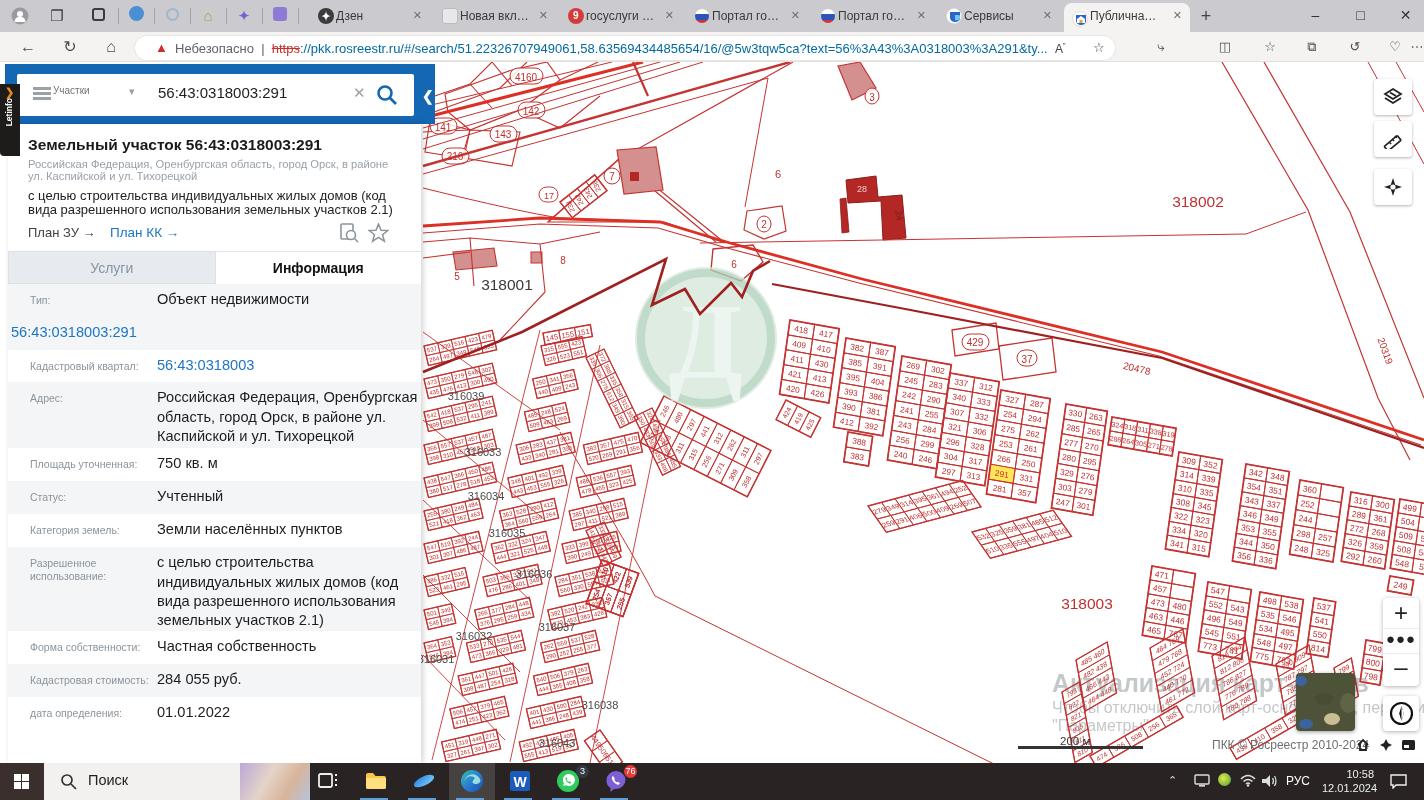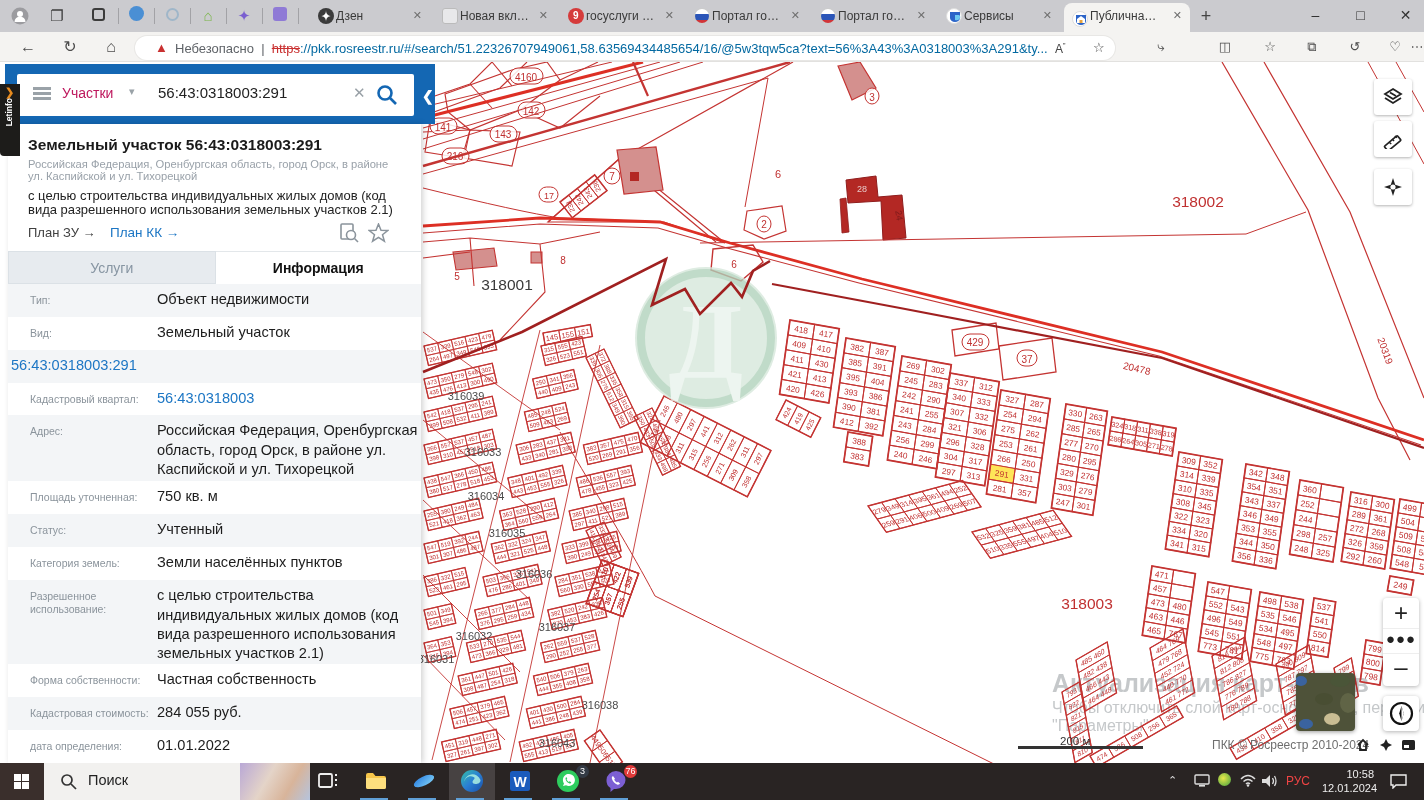--- a/index.html
+++ b/index.html
@@ -1626,21 +1626,21 @@
     <svg style="position:absolute;left:1356px;top:676px" width="60" height="14" viewBox="0 0 60 14">
       <path d="M2 7 L7 2 L12 7 M4 6 V12 H10 V6" fill="none" stroke="#222" stroke-width="1.8"></path>
       <path d="M30 1 L32 5 L36 7 L32 9 L30 13 L28 9 L24 7 L28 5 Z" fill="#222"></path>
       <rect x="46" y="2" width="13" height="10" rx="1.5" fill="#222"></rect>
       <rect x="48" y="7" width="5" height="3" fill="#fff"></rect>
     </svg>
 
   <div id="phead">
     <div id="searchbox">
       <span style="position:absolute;left:16px;top:13px;width:18px;height:2.5px;background:#9aa2a8;box-shadow:0 5px 0 #9aa2a8,0 10px 0 #9aa2a8"></span>
-      <span style="position:absolute;left:45px;top:11px;font-size:14px;color:#be185d">Участки</span>
+      <span style="position:absolute;left:36px;top:11px;font-size:10px;color:#737373">Участки</span>
       <span style="position:absolute;left:112px;top:11px;font-size:11px;color:#9aa2a8">▾</span>
       <span style="position:absolute;left:141px;top:10px;font-size:15px;color:#222">56:43:0318003:291</span>
       <span style="position:absolute;left:336px;top:10px;font-size:15px;color:#98a0a6">✕</span>
       <svg style="position:absolute;left:358px;top:9px" width="24" height="24" viewBox="0 0 24 24">
           <circle cx="10" cy="10" r="6.5" fill="none" stroke="#1467b3" stroke-width="2.6"></circle>
           <line x1="15" y1="15" x2="21" y2="21" stroke="#1467b3" stroke-width="2.6"></line>
         </svg>
     </div>
     <span style="position:absolute;left:417px;top:24px;color:#fff;font-size:14px;font-weight:bold">❮</span>
   </div>
@@ -1667,24 +1667,20 @@
           </svg>
       </div>
     </div>
     <div style="margin-top:8px;height:33px;display:flex">
       <div style="flex:1;background:#e7ebef;text-align:center;font-size:14px;color:#8795a2;line-height:33px;border:1px solid #dbe1e6">Услуги</div>
       <div style="flex:1;background:#fff;text-align:center;font-size:14px;font-weight:bold;color:#111;line-height:33px;border-top:1px solid #e3e7ea">Информация</div>
     </div>
     <div class="prow" style="background:#f3f5f7;min-height:33px">
         <div class="plabel">Тип:</div>
         <div class="pval">Объект недвижимости</div>
-      </div>
-      <div class="prow" style="background:#fff;min-height:33px">
-        <div class="plabel">Вид:</div>
-        <div class="pval">Земельный участок</div>
       </div>
       <div class="prow" style="background:#f3f5f7;min-height:33px">
         <div class="pval link">56:43:0318003:291</div>
       </div>
       <div class="prow" style="background:#fff;min-height:32px">
         <div class="plabel">Кадастровый квартал:</div>
         <div class="pval link">56:43:0318003</div>
       </div>
       <div class="prow" style="background:#f3f5f7;min-height:66px">
         <div class="plabel">Адрес:</div>
@@ -1809,18 +1805,18 @@
     </svg>
   <span style="position:absolute;left:1218px;top:10px;width:13px;height:13px;border-radius:50%;background:radial-gradient(circle at 40% 40%,#e8e84a,#3f9e3f)"></span>
   <svg style="position:absolute;left:1240px;top:11px" width="16" height="13" viewBox="0 0 16 13">
       <path d="M1 5 Q8 -2 15 5 M3.5 7.5 Q8 3.5 12.5 7.5 M6 10 Q8 8 10 10" fill="none" stroke="#ddd" stroke-width="1.5"></path>
       <circle cx="8" cy="11.5" r="1.2" fill="#ddd"></circle>
     </svg>
   <svg style="position:absolute;left:1262px;top:11px" width="17" height="14" viewBox="0 0 17 14">
       <path d="M0 5 L4 5 L8 1 L8 13 L4 9 L0 9 Z" fill="#ddd"></path>
       <path d="M10.5 4 Q12.5 7 10.5 10 M12.5 2 Q15.5 7 12.5 12" fill="none" stroke="#ddd" stroke-width="1.3"></path>
     </svg>
-  <span style="position:absolute;left:1286px;top:11px;font-size:12px;color:#ef4444">РУС</span>
+  <span style="position:absolute;left:1286px;top:11px;font-size:12px;color:#ffffff">РУС</span>
   <div style="position:absolute;left:1322px;top:4px;width:52px;text-align:right;font-size:11px;color:#eee;line-height:1.3">10:58<br>12.01.2024</div>
   <svg style="position:absolute;left:1390px;top:11px" width="17" height="15" viewBox="0 0 17 15">
       <path d="M1 1 L16 1 L16 11 L6 11 L3 14 L3 11 L1 11 Z" fill="none" stroke="#eee" stroke-width="1.4"></path>
     </svg>
 </div>
 
 </body></html>

